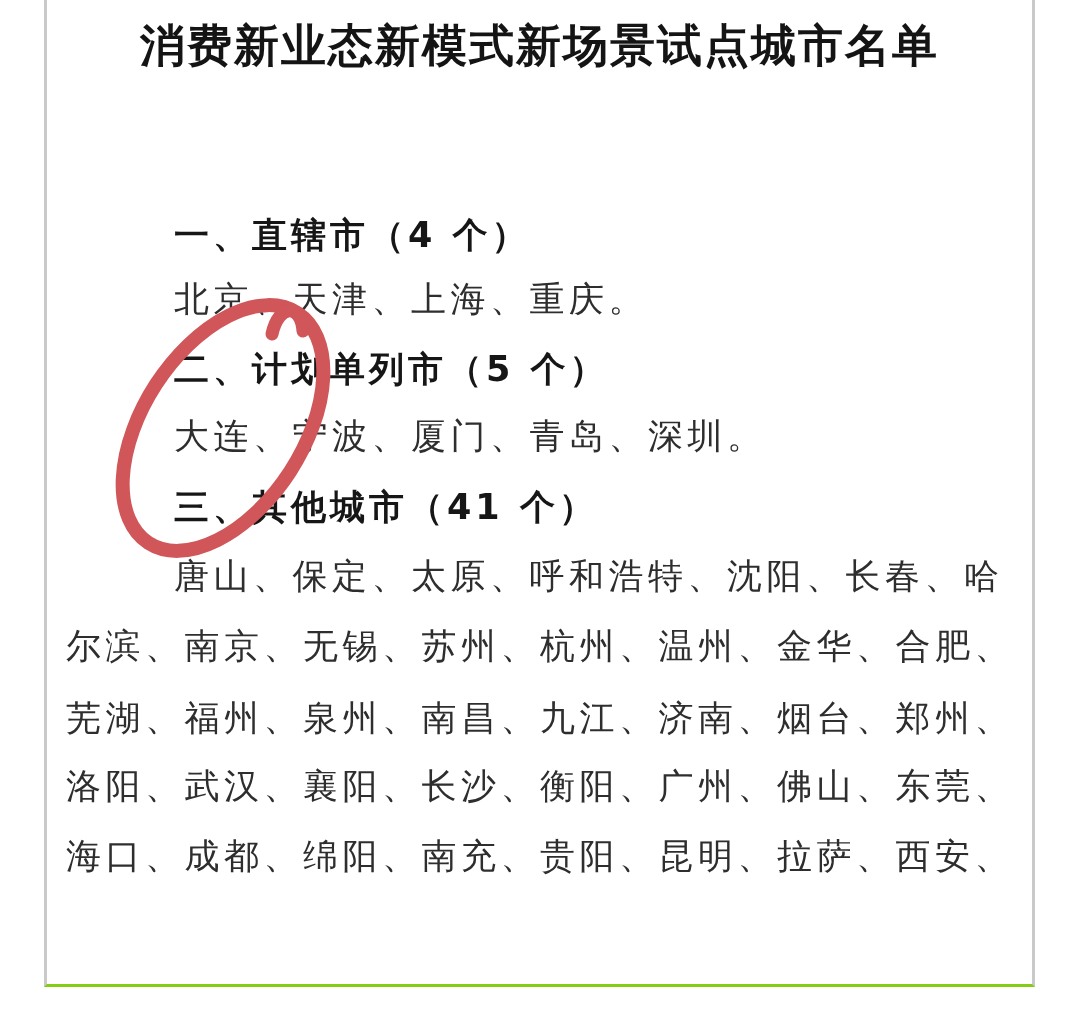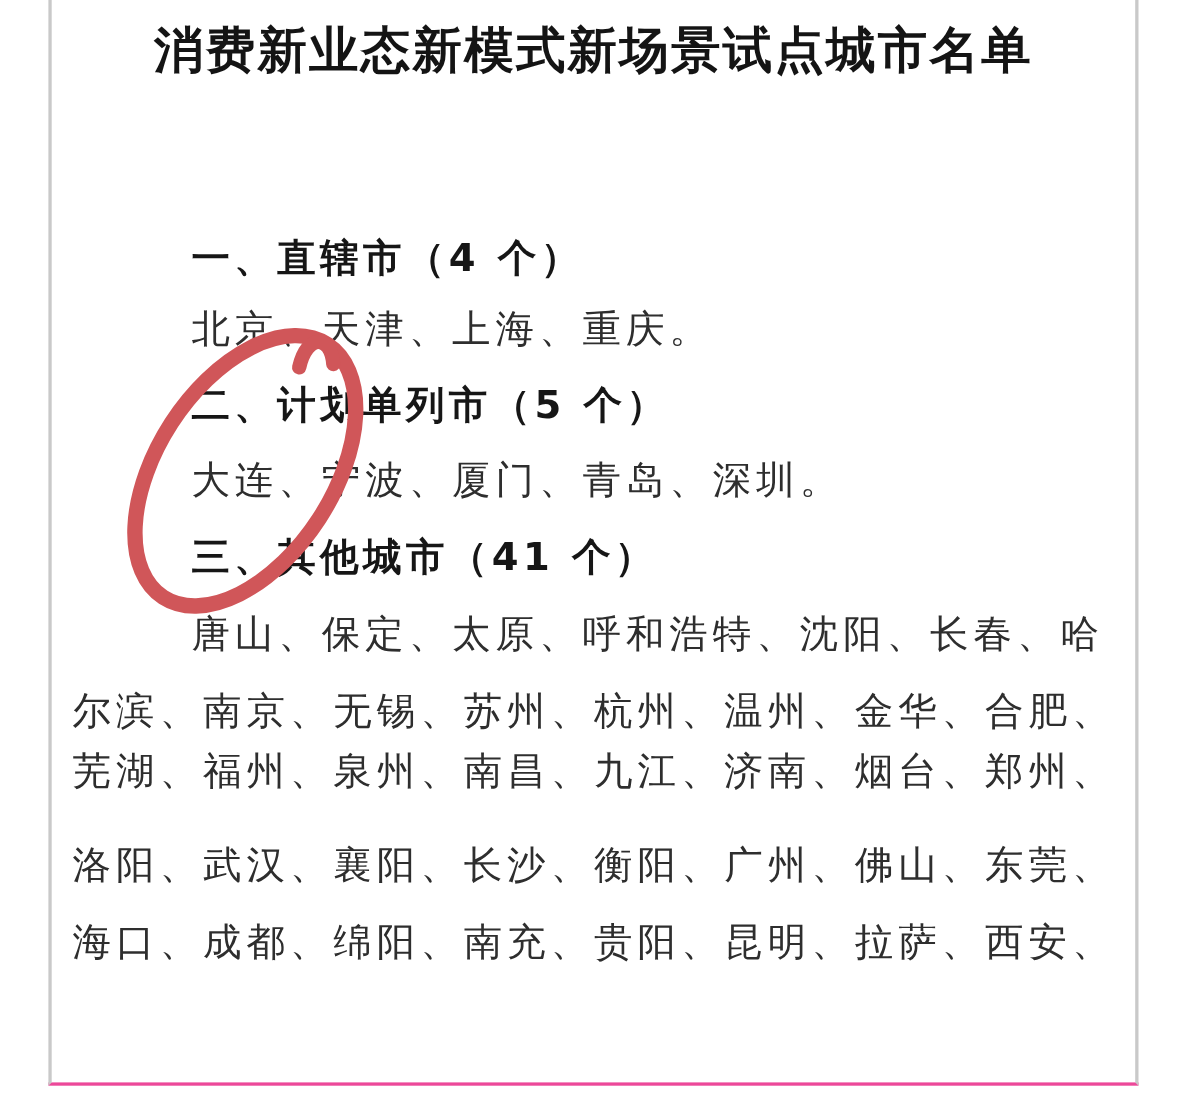--- a/index.html
+++ b/index.html
@@ -18,21 +18,21 @@
   .page {
     position: absolute;
     left: 44px;
     top: 0;
     width: 991px;
     height: 987px;
     box-sizing: border-box;
     background: #ffffff;
     border-left: 3px solid #c9c9c9;
     border-right: 3px solid #c9c9c9;
-    border-bottom: 3px solid #ec4899;
+    border-bottom: 3px solid #84cc16;
   }
   .doc-title {
     position: absolute;
     left: 0;
     top: 16px;
     width: 985px;
     text-align: center;
     font-family: "Liberation Serif", "DejaVu Serif", serif;
     font-weight: 700;
     font-size: 45px;
@@ -89,21 +89,21 @@
     <div class="line heading indent" style="top:334px">二、计划单列市（5 个）</div>
 
     <div class="line body-line indent" style="top:402px">大连、宁波、厦门、青岛、深圳。</div>
 
     <div class="line heading indent" style="top:472px">三、其他城市（41 个）</div>
 
     <div class="line body-line indent" style="top:542px">唐山、保定、太原、呼和浩特、沈阳、长春、哈</div>
 
     <div class="line body-line" style="top:612px">尔滨、南京、无锡、苏州、杭州、温州、金华、合肥、</div>
 
-    <div class="line body-line" style="top:667px">芜湖、福州、泉州、南昌、九江、济南、烟台、郑州、</div>
+    <div class="line body-line" style="top:684px">芜湖、福州、泉州、南昌、九江、济南、烟台、郑州、</div>
 
     <div class="line body-line" style="top:752px">洛阳、武汉、襄阳、长沙、衡阳、广州、佛山、东莞、</div>
 
     <div class="line body-line" style="top:822px">海口、成都、绵阳、南充、贵阳、昆明、拉萨、西安、</div>
 
 
   </div>
 
   <svg class="annotation-layer" viewBox="0 0 1080 1014">
     <g>

